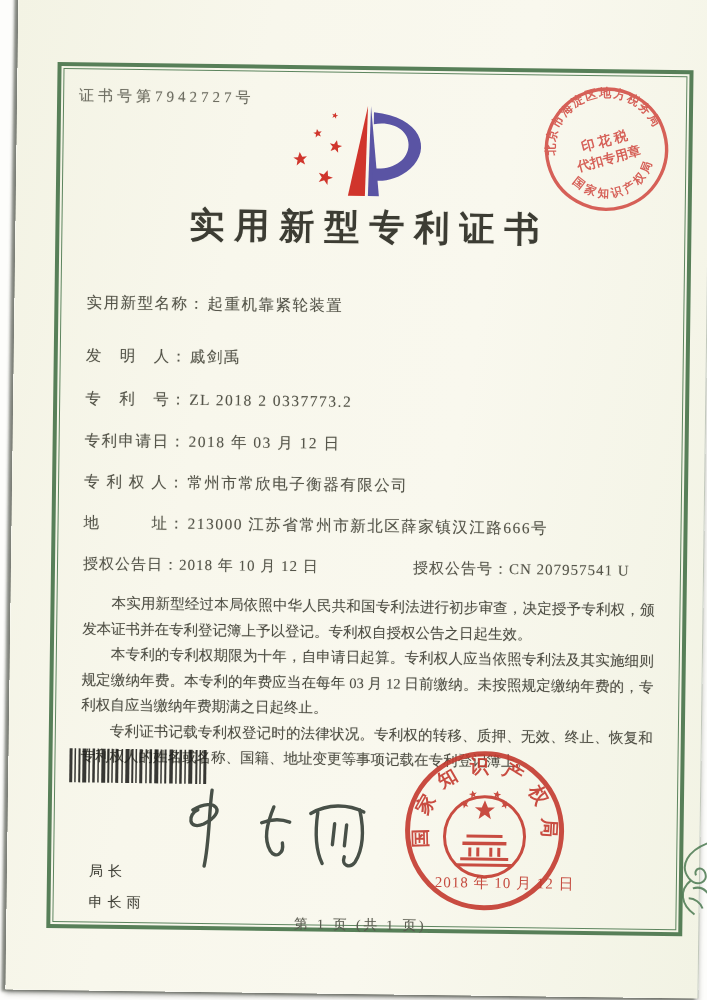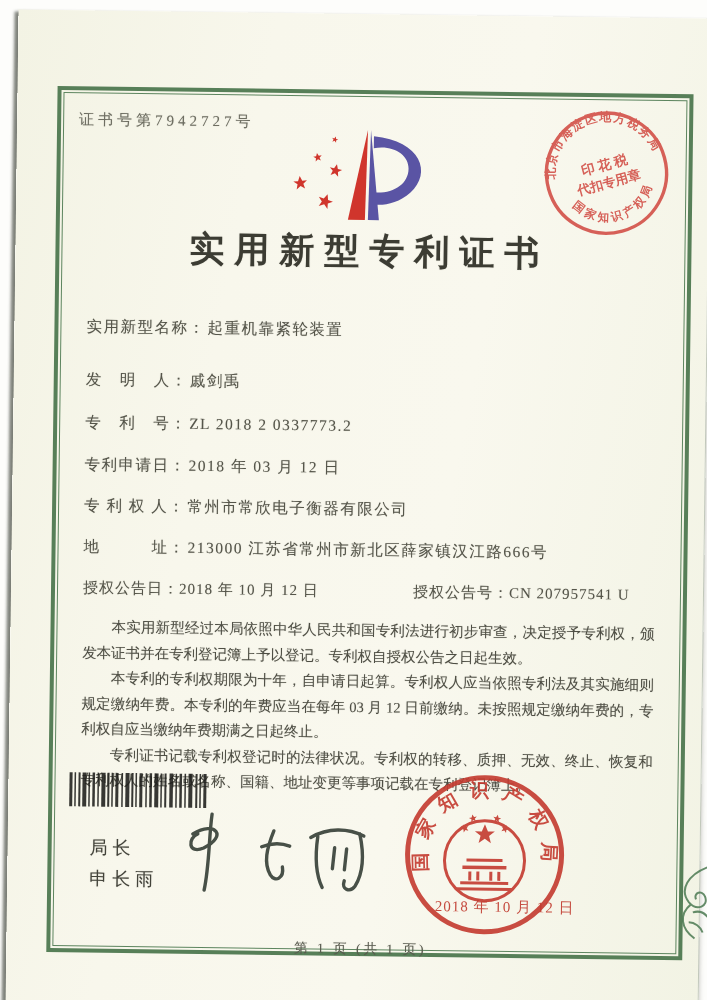--- a/index.html
+++ b/index.html
@@ -1,21 +1,21 @@
 <!DOCTYPE html>
 <html><head>
 <meta charset="utf-8">
 <style>
   html,body{margin:0;padding:0;}
   body{
     width:707px;height:1000px;position:relative;overflow:hidden;
     background:#fdfdfb;
     font-family:"Liberation Serif","DejaVu Serif",serif;
   }
-  .scan{position:absolute;inset:0;margin-top:24px;}
+  .scan{position:absolute;inset:0;}
   .paper{
     position:absolute;left:12px;top:-10px;width:692px;height:1004px;
     background:linear-gradient(100deg,#f3f3e4 0%,#f8f7ec 30%,#f9f8ee 60%,#f2f3e4 100%);
     transform:rotate(0.75deg);transform-origin:50% 50%;
     box-shadow:-4px 2px 3px rgba(40,45,35,.55),0 4px 5px rgba(70,70,60,.35);
     border-right:1px solid #c2c8bb;
   }
   .frame{position:absolute;left:40px;top:76px;width:628px;height:858px;
     border:4px solid #577f58;}
   .frame::after{content:'';position:absolute;inset:2px;border:1px solid #5d855f;}
@@ -27,21 +27,21 @@
   .fieldrow{position:absolute;left:72px;font-size:15.5px;color:#55554a;
     letter-spacing:1.5px;white-space:nowrap;text-shadow:0 0 1px rgba(85,85,74,.3);}
   .fieldrow .lbl{margin-right:2px;}
   .grantrow{position:absolute;left:72px;top:568px;width:560px;font-size:15px;
     color:#55554a;letter-spacing:1px;text-shadow:0 0 1px rgba(85,85,74,.3);}
   .grantrow .g2{position:absolute;left:330px;top:0;}
   .bodytext{position:absolute;left:72px;top:604px;width:572px;font-size:14.5px;
     line-height:25.5px;color:#4e4e44;text-align:justify;
     text-shadow:0 0 1px rgba(78,78,68,.3);}
   .bodytext p{margin:0;text-indent:2em;}
-  .signlabels{position:absolute;left:82px;top:822px;font-size:18px;color:#43433a;
+  .signlabels{position:absolute;left:82px;top:869px;font-size:14px;color:#43433a;
     letter-spacing:5px;line-height:31px;text-shadow:0 0 1px rgba(67,67,58,.3);}
   .sealdate{position:absolute;left:428px;top:882px;font-size:15px;color:#c03a2e;
     letter-spacing:1px;opacity:.9;}
   .footer{position:absolute;left:40px;top:926px;width:628px;text-align:center;
     font-size:13.5px;letter-spacing:3px;color:#585a4e;
     text-shadow:0 0 1px rgba(88,90,78,.3);}
   svg{position:absolute;overflow:visible;}
   .logo{left:256px;top:110px;}
   .taxseal{left:522px;top:88px;transform:rotate(-16deg);}
   .barcode{left:61px;top:762px;}

